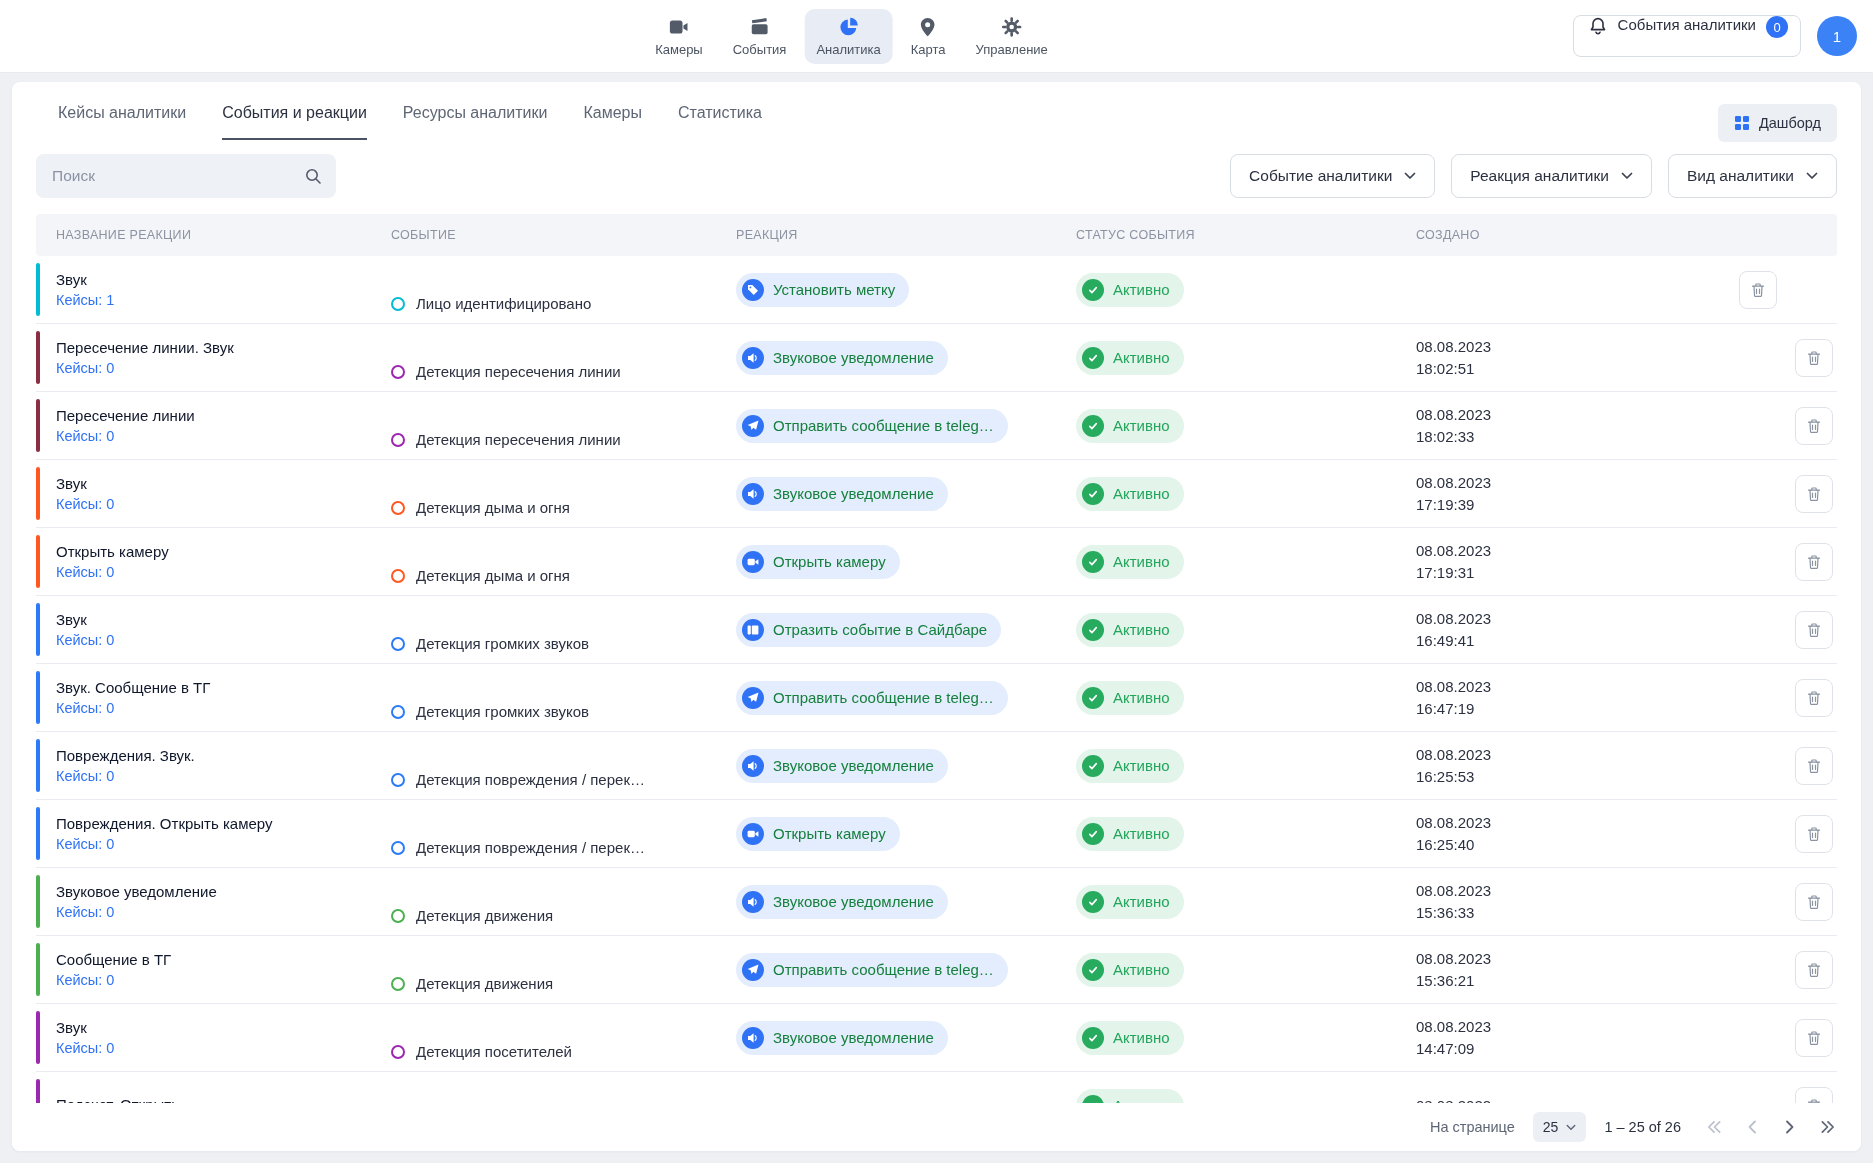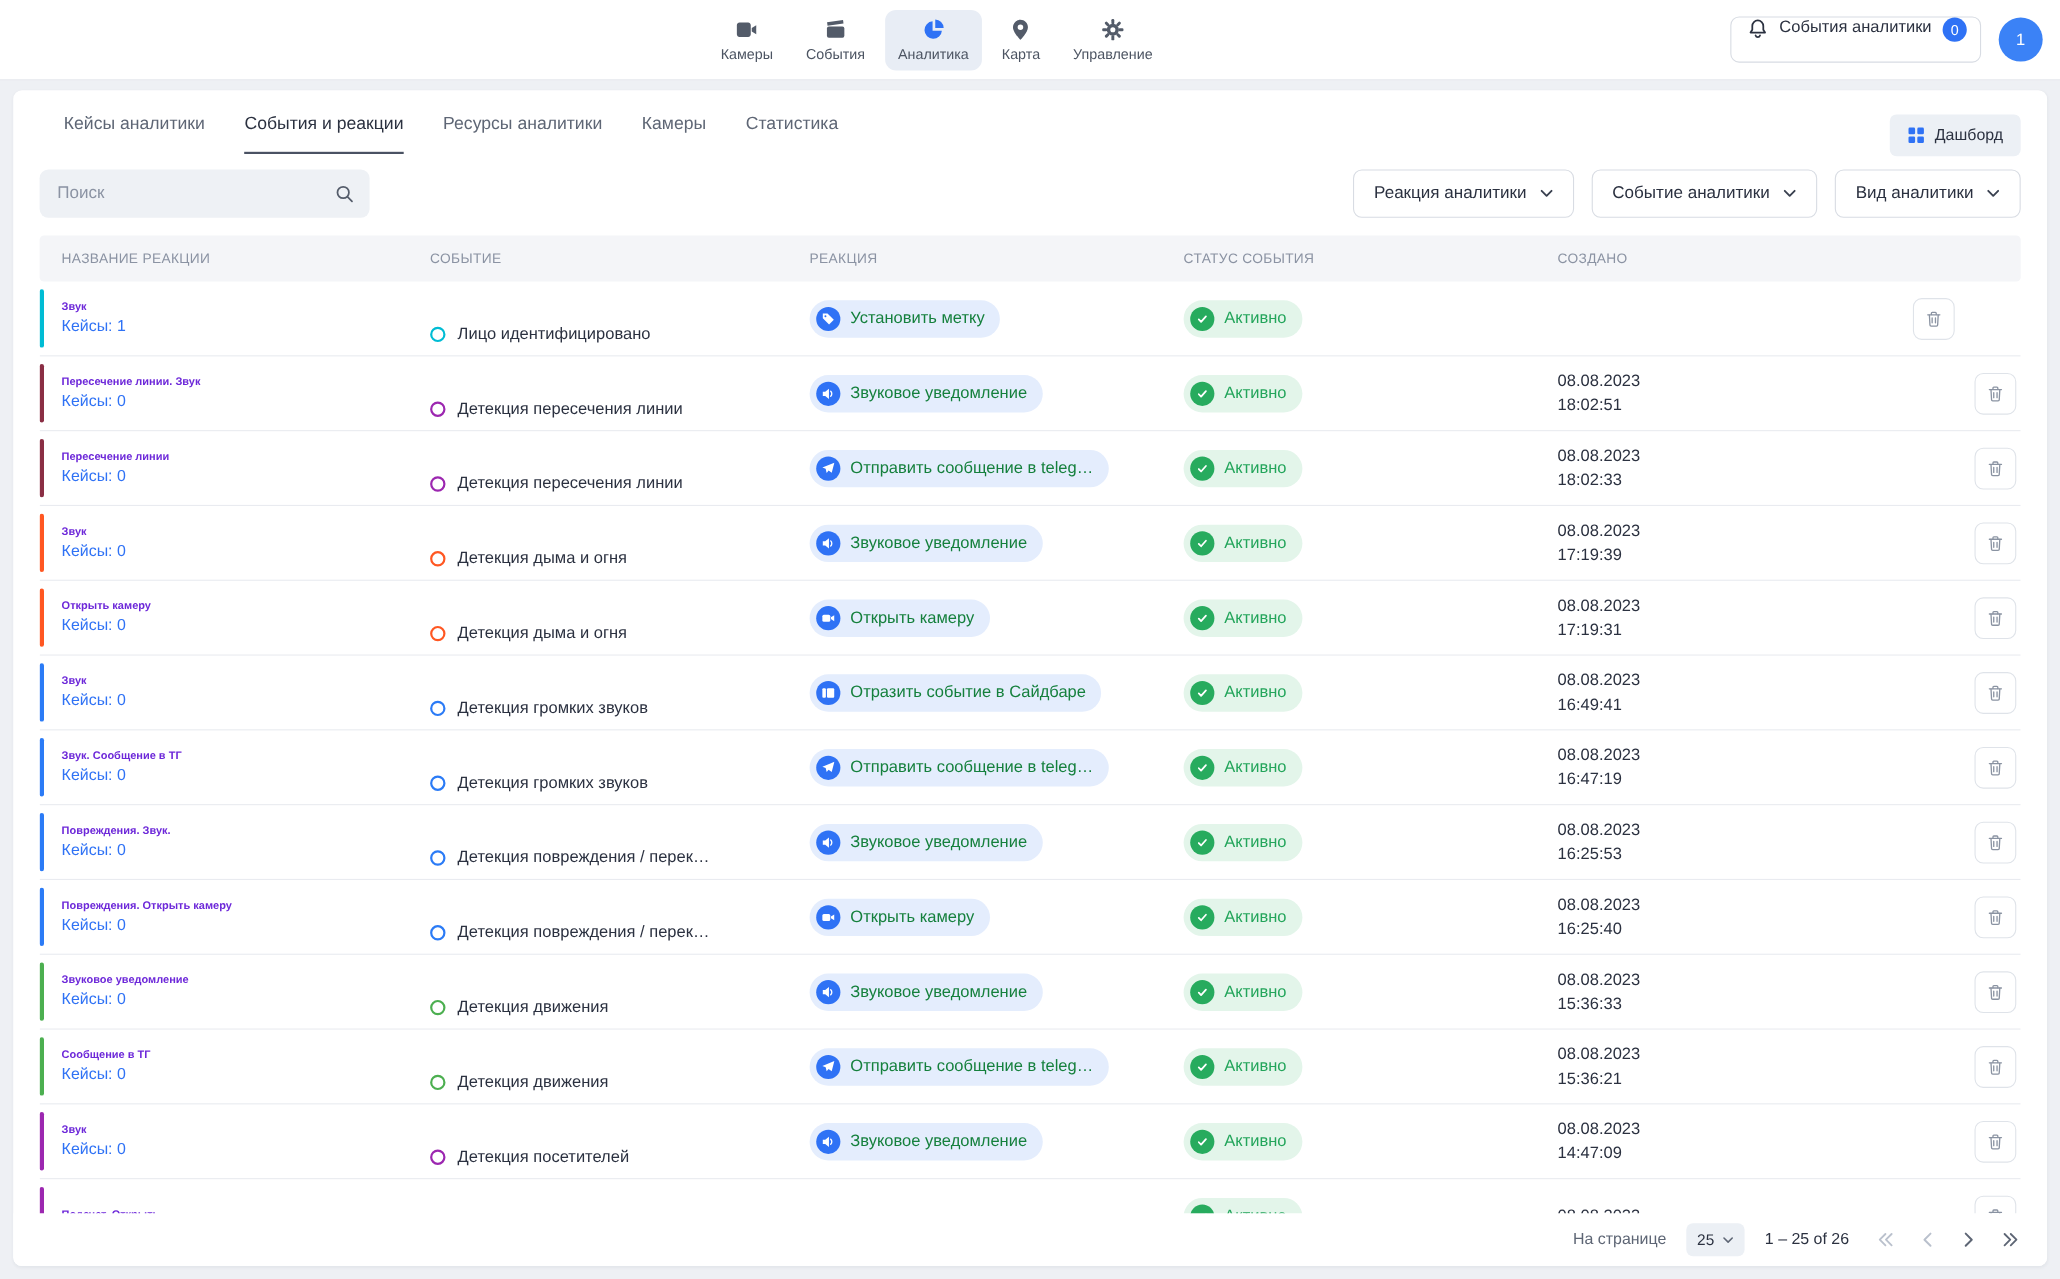--- a/index.html
+++ b/index.html
@@ -42,21 +42,21 @@
 
   
   .table-wrap{display:flex;flex-direction:column;flex:1;margin:0 24px;min-height:0;}
   .thead,.trow{display:grid;grid-template-columns:355px 345px 340px 340px 1fr 56px;align-items:center;}
   .thead{height:42px;background:#f4f5f8;border-radius:4px;color:#8b93a3;font-size:12.5px;letter-spacing:.3px;flex:none;}
   .thead .th:first-child{padding-left:20px;}
   .tbody{flex:1;overflow:hidden;min-height:0;}
   .trow{position:relative;height:68px;border-bottom:1px solid #e9ebf0;box-sizing:border-box;}
   .accent{position:absolute;left:0;top:7px;bottom:7px;width:4px;border-radius:2px;background:#ccc;}
   .c-name{padding-left:20px;}
-  .rname{font-size:10px;color:#6d28d9;font-weight:700;margin-bottom:3px;}
+  .rname{font-size:15px;color:#0f172a;font-weight:400;margin-bottom:3px;}
   .rcases{font-size:14.5px;color:#2f72f5;cursor:pointer;text-decoration:none;display:inline-block;}
   .c-event{display:flex;align-items:center;gap:11px;font-size:15px;color:#2b3140;margin-top:28px;}
   .ering{width:10px;height:10px;border:2.5px solid #999;border-radius:50%;flex:none;}
   .pill{display:inline-flex;align-items:center;gap:9px;height:34px;padding:0 14px 0 6px;border-radius:17px;font-size:15px;white-space:nowrap;}
   .pic{width:22px;height:22px;border-radius:50%;display:flex;align-items:center;justify-content:center;flex:none;}
   .pic svg{width:12px;height:12px;display:block;}
   .pill-blue{background:#e4edfd;color:#15803d;cursor:pointer;}
   .pill-blue .pic{background:#2f72f5;}
   .pill-green{background:#e3f5ea;color:#23a55b;}
   .pill-green .pic{background:#27ab5e;}
@@ -179,29 +179,29 @@
       <input type="text" placeholder="Поиск" style="">
       <span class="search-ic">
         <svg viewBox="0 0 18 18" width="18" height="18" fill="none" stroke="#555d6b" stroke-width="1.6" stroke-linecap="round">
             <circle cx="8" cy="8" r="5.2"></circle>
             <path d="m12 12 4 4"></path>
           </svg>
       </span>
     </div>
     <div class="filters">
       <button class="filter-btn">
-        <span>Реакция аналитики</span>
+        <span>Событие аналитики</span>
         <span style="display:flex">
             <svg viewBox="0 0 12 8" width="12" height="8" fill="none" stroke="#3a4150" stroke-width="1.7" stroke-linecap="round" stroke-linejoin="round">
               <path d="m1.5 1.5 4.5 4.5 4.5-4.5"></path>
             </svg>
           </span>
       </button>
       <button class="filter-btn">
-        <span>Событие аналитики</span>
+        <span>Реакция аналитики</span>
         <span style="display:flex">
             <svg viewBox="0 0 12 8" width="12" height="8" fill="none" stroke="#3a4150" stroke-width="1.7" stroke-linecap="round" stroke-linejoin="round">
               <path d="m1.5 1.5 4.5 4.5 4.5-4.5"></path>
             </svg>
           </span>
       </button>
       <button class="filter-btn">
         <span>Вид аналитики</span>
         <span style="display:flex">
             <svg viewBox="0 0 12 8" width="12" height="8" fill="none" stroke="#3a4150" stroke-width="1.7" stroke-linecap="round" stroke-linejoin="round">

